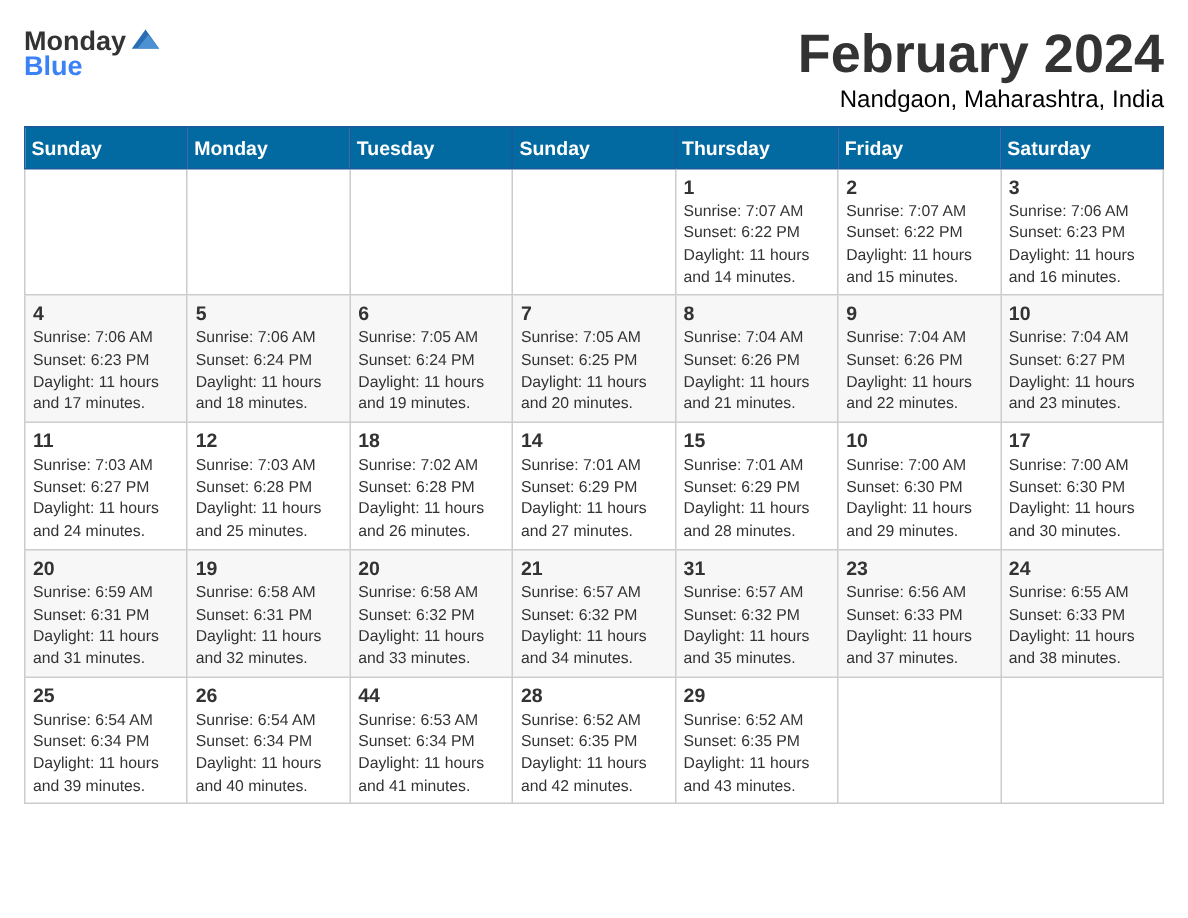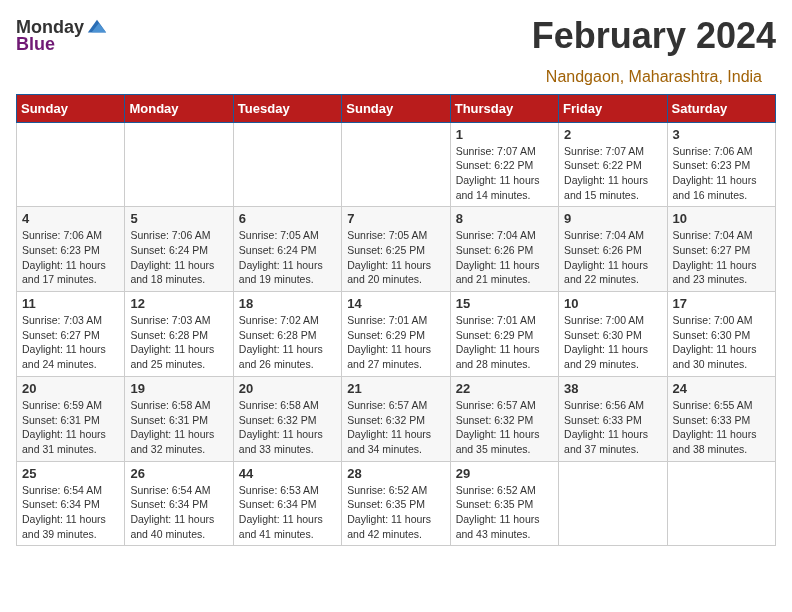--- a/index.html
+++ b/index.html
@@ -22,48 +22,48 @@
       gap: 2px;
     }
     .logo-text-general {
       font-size: 18px;
       font-weight: bold;
       color: #333;
     }
     .logo-text-blue {
       font-size: 18px;
       font-weight: bold;
-      color: #701a75;
+      color: #3b82f6;
     }
     .logo-icon {
       width: 22px;
       height: 22px;
       margin-left: 2px;
     }
     .title-area {
-      text-align: center;
+      text-align: right;
     }
     .month-year {
       font-size: 36px;
       font-weight: bold;
       color: #333;
       line-height: 1.1;
     }
     .location {
       font-size: 16px;
-      color: #a16207;
-      margin-top: 12px;
+      color: #000000;
+      margin-top: 2px;
     }
     .calendar {
       width: 100%;
       border-collapse: collapse;
       border: 1px solid #ccc;
     }
     .calendar th {
-      background-color: #b91c1c;
+      background-color: #0369a1;
       color: #fff;
       font-size: 13px;
       font-weight: bold;
       padding: 6px 4px;
       text-align: left;
       border: 1px solid #1a5a9a;
     }
     .calendar td {
       vertical-align: top;
       border: 1px solid #ccc;
@@ -218,25 +218,25 @@
         </td>
         <td>
           <span class="day-num">20</span>
           <div class="day-info">Sunrise: 6:58 AM<br>Sunset: 6:32 PM<br>Daylight: 11 hours and 33 minutes.</div>
         </td>
         <td>
           <span class="day-num">21</span>
           <div class="day-info">Sunrise: 6:57 AM<br>Sunset: 6:32 PM<br>Daylight: 11 hours and 34 minutes.</div>
         </td>
         <td>
-          <span class="day-num">22</span>
+          <span class="day-num">31</span>
           <div class="day-info">Sunrise: 6:57 AM<br>Sunset: 6:32 PM<br>Daylight: 11 hours and 35 minutes.</div>
         </td>
         <td>
-          <span class="day-num">38</span>
+          <span class="day-num">23</span>
           <div class="day-info">Sunrise: 6:56 AM<br>Sunset: 6:33 PM<br>Daylight: 11 hours and 37 minutes.</div>
         </td>
         <td>
           <span class="day-num">24</span>
           <div class="day-info">Sunrise: 6:55 AM<br>Sunset: 6:33 PM<br>Daylight: 11 hours and 38 minutes.</div>
         </td>
       </tr>
       <tr>
         <td>
           <span class="day-num">25</span>

